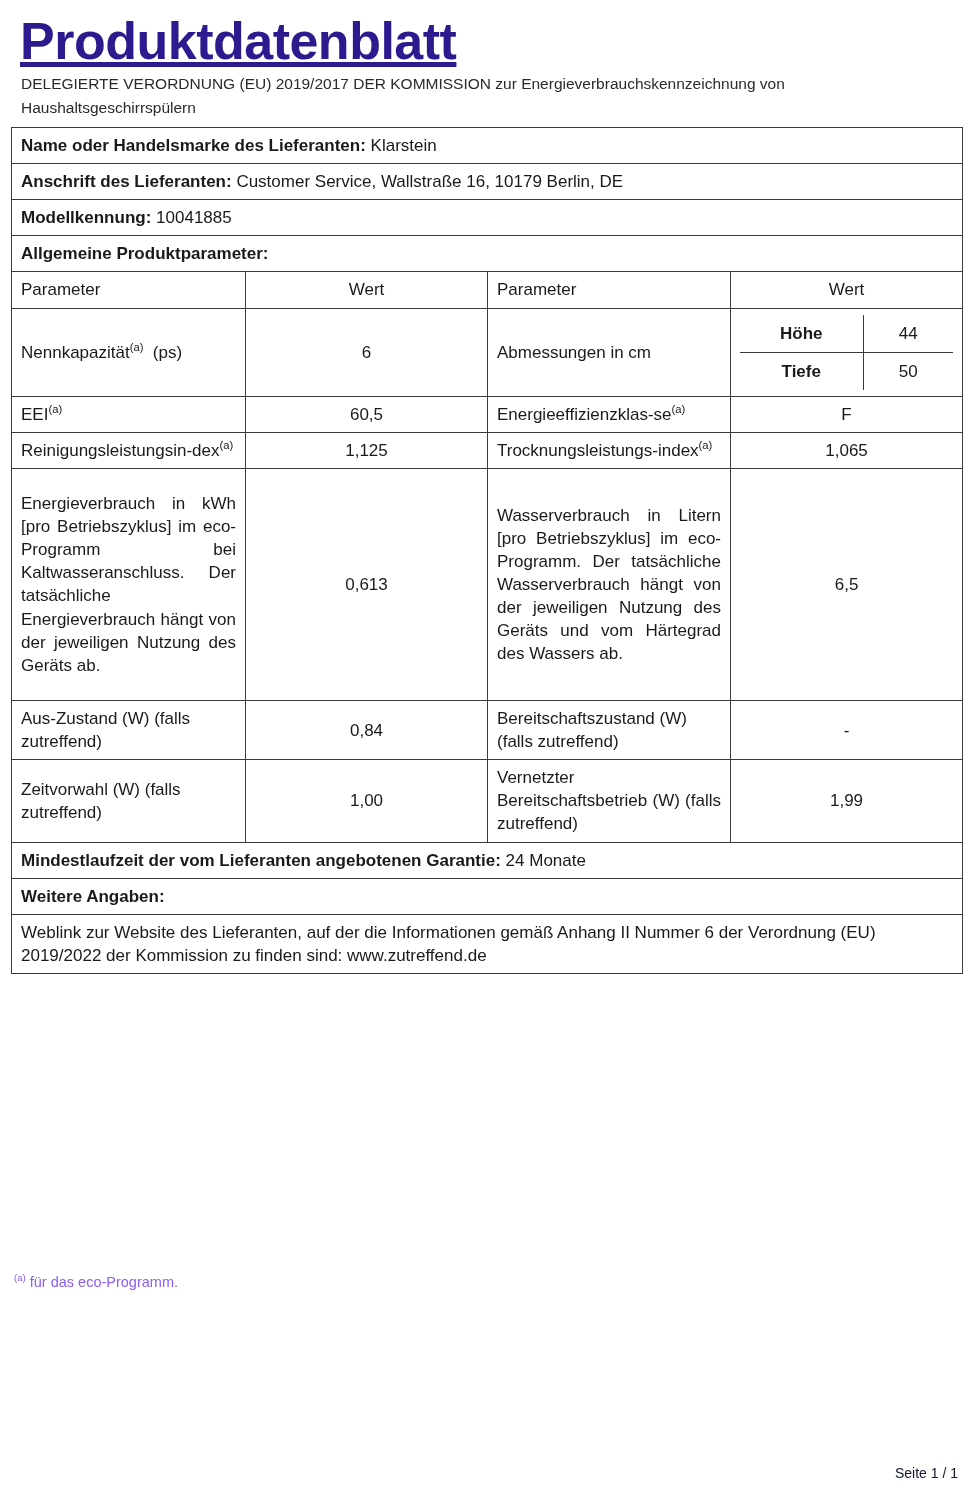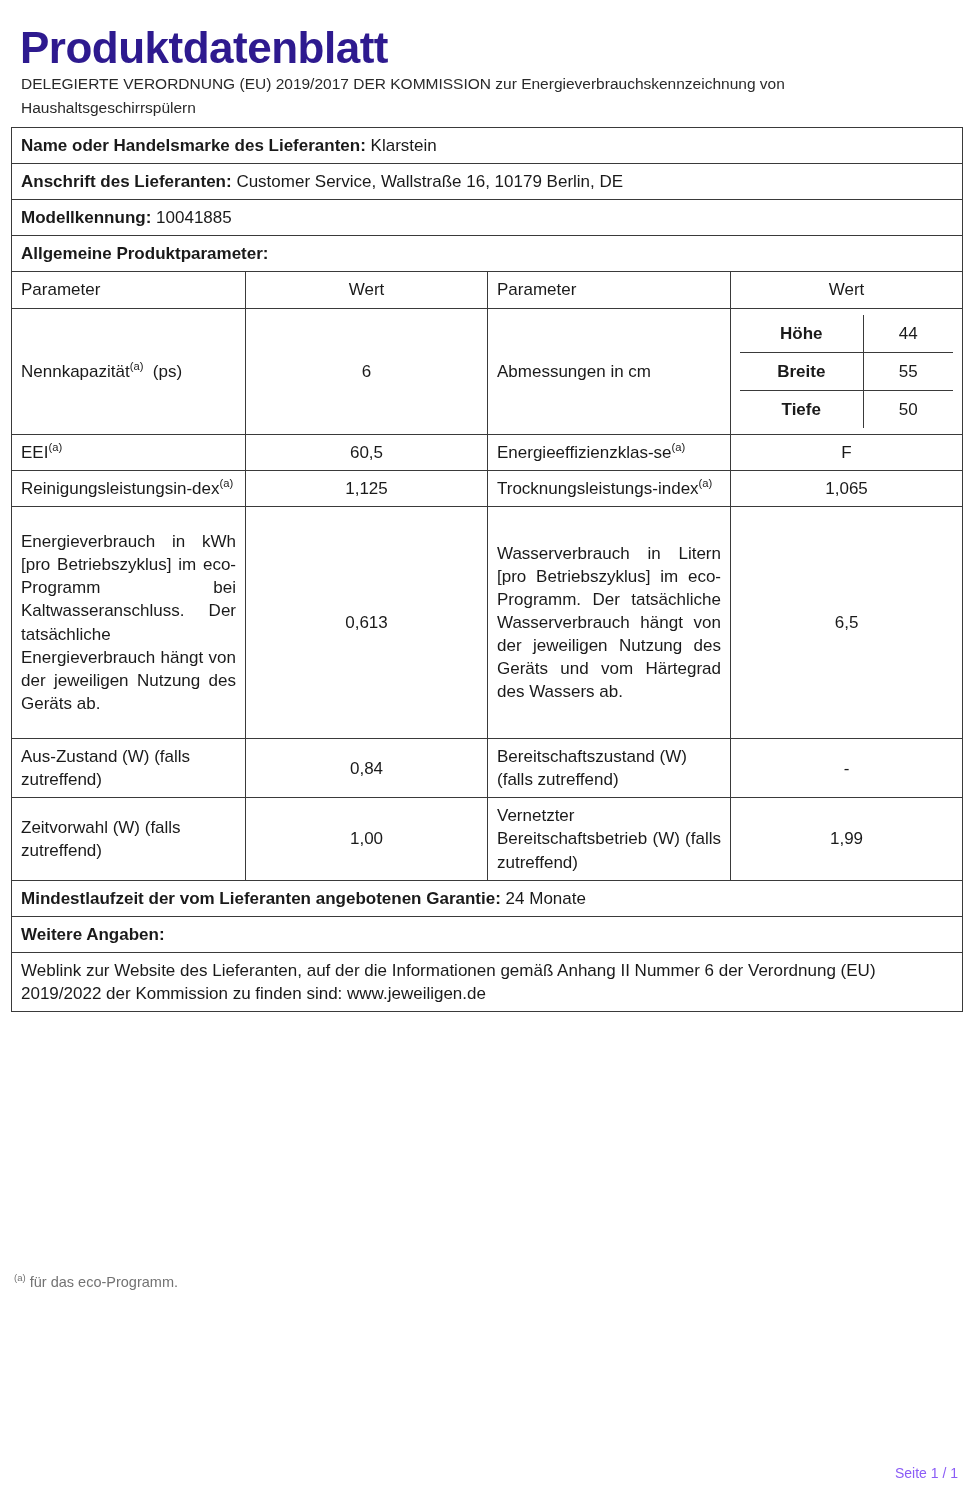--- a/index.html
+++ b/index.html
@@ -20,26 +20,27 @@
     width: 972px;
     height: 1500px;
     box-sizing: border-box;
     padding: 0;
   }
 
   
   .title {
     position: absolute;
     left: 20px;
-    top: 24px;
-    font-size: 44px;
+    top: 13px;
+    font-size: 52px;
     font-weight: bold;
     color: #2E1A8F;
     letter-spacing: -0.5px;
     line-height: 1.1;
+    text-decoration: underline;
   }
   .subtitle {
     position: absolute;
     left: 21px;
     top: 72px;
     width: 900px;
     font-size: 15.5px;
     line-height: 1.55;
     color: #2a2a2a;
   }
@@ -88,28 +89,28 @@
   td.nopad { padding: 0; }
 
   .tall { height: 232px; }
 
   
   .footnote {
     position: absolute;
     left: 14px;
     top: 1274px;
     font-size: 14.5px;
-    color: #737373;
+    color: #8b5cf6;
   }
   .footer {
     position: absolute;
     right: 14px;
     top: 1465px;
     font-size: 14px;
-    color: #8b5cf6;
+    color: #0f172a;
   }
 </style>
 </head>
 <body>
 
 <div class="page">
 
   <div class="title">Produktdatenblatt</div>
   <div class="subtitle">DELEGIERTE VERORDNUNG (EU) 2019/2017 DER KOMMISSION zur Energieverbrauchskennzeichnung von Haushaltsgeschirrspülern</div>
 
@@ -161,24 +162,20 @@
         <td class="ctr">6</td>
         <td>Abmessungen in cm</td>
         <td class="nopad">
           <table class="dims">
             <tbody>
               <tr>
                 <td class="dname">Höhe</td>
                 <td>44</td>
               </tr>
               <tr>
-                <td class="dname">Breite</td>
-                <td>55</td>
-              </tr>
-              <tr>
                 <td class="dname">Tiefe</td>
                 <td>50</td>
               </tr>
             </tbody>
           </table>
         </td>
       </tr>
 
       <tr>
         <td>
@@ -232,21 +229,21 @@
         </td>
       </tr>
 
       <tr>
         <td class="fullrow b" colspan="4">Weitere Angaben:</td>
       </tr>
 
       <tr>
         <td class="fullrow" colspan="4">
           <span>Weblink zur Website des Lieferanten, auf der die Informationen gemäß Anhang II Nummer 6 der Verordnung (EU) 2019/2022 der Kommission zu finden sind:</span>
-          <span>www.jeweiligen.de</span>
+          <span>www.zutreffend.de</span>
         </td>
       </tr>
 
     </tbody>
   </table>
 
   <div class="footnote">
     <sup>(a)</sup>
     <span>für das eco-Programm.</span>
   </div>

